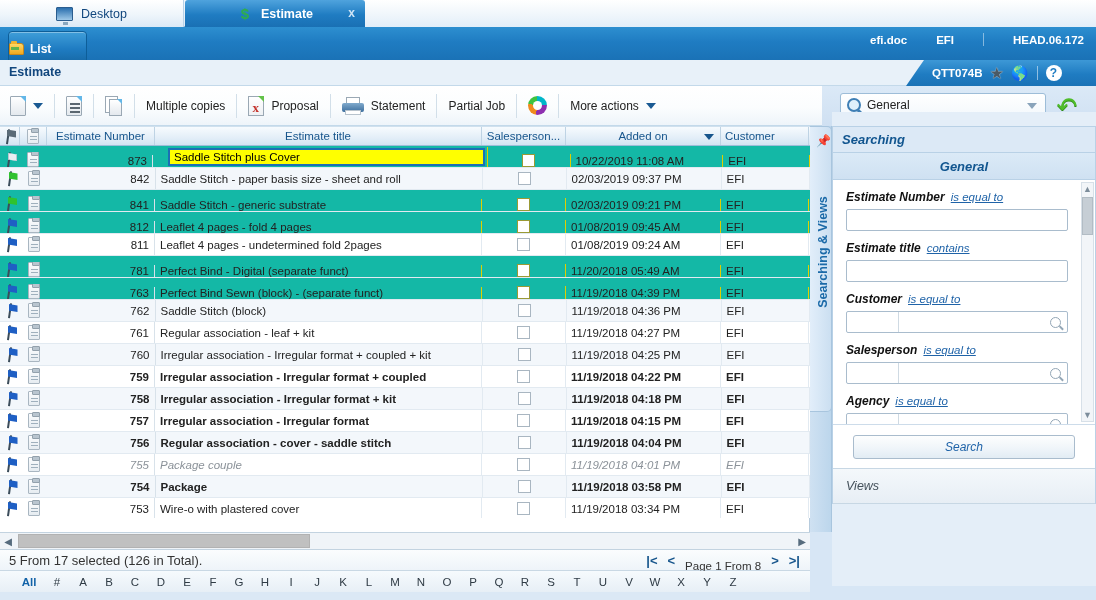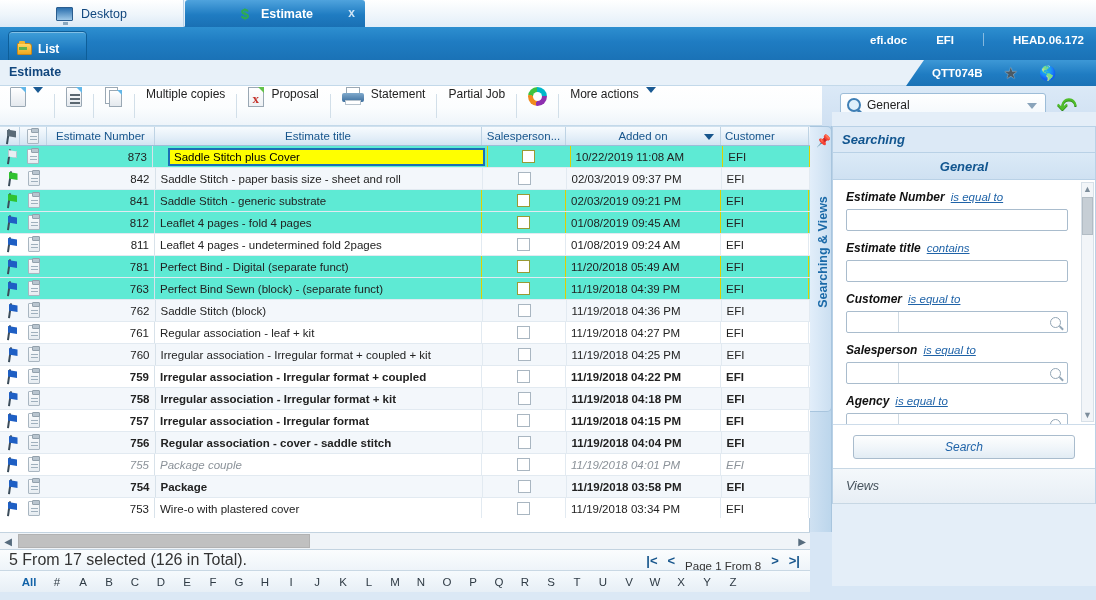--- a/index.html
+++ b/index.html
@@ -65,21 +65,21 @@
   
   .headerbar {
     position: absolute; left: 0; top: 27px; width: 1096px; height: 33px;
     background: linear-gradient(to bottom, #2d8fd0 0%, #1f7cc2 45%, #1a72b6 100%);
   }
   .btn-list {
     position: absolute; left: 8px; top: 4px; width: 79px; height: 36px;
     border-radius: 4px;
     background: linear-gradient(to bottom, #3f9ed9 0%, #1f7cc2 50%, #14649f 100%);
     border: 1px solid #0d5e99;
-    display: flex; align-items: center; gap: 6px; padding-left: 8px;
+    display: flex; align-items: center; gap: 6px; 
     color: #fff; font-weight: bold; font-size: 12px;
     box-shadow: inset 0 1px 0 rgba(255,255,255,.35);
   }
   .icon-folder {
     width: 15px; height: 12px; position: relative;
     background: linear-gradient(to bottom,#ffd764,#f0a81e);
     border:1px solid #c8881a; border-radius: 1px 3px 1px 1px;
   }
   .icon-folder::before{
     content:""; position:absolute; left:1px; top:-3px; width:6px;height:3px;
@@ -104,33 +104,33 @@
   }
   .titlestrip .title {
     position: absolute; left: 9px; top: 5px;
     color: #12477e; font-weight: bold; font-size: 12.5px;
   }
   .titletab {
     position: absolute; right: 0; top: 0; height: 26px; width: 190px;
     background: linear-gradient(to bottom, #3d98d6 0%, #1f7cc2 55%, #1a72b6 100%);
     color: #fff;
     clip-path: polygon(18px 0, 100% 0, 100% 100%, 0 100%);
-    display:flex; align-items:center; gap:22px; padding-left:26px;
+    display:flex; align-items:center; gap:8px; padding-left:26px;
     font-size:11.5px; font-weight:bold;
   }
 
   
   .toolbar {
     position: absolute; left: 0; top: 86px; width: 822px; height: 40px;
     background: linear-gradient(to bottom,#ffffff 0%, #fbfdfe 55%, #eef4fa 100%);
     border-bottom: 1px solid #c3d9ea;
     display: flex; align-items: center;
   }
   .tb-item {
-    display:flex; gap:7px; height: 38px;
+    display:flex; align-items:center; gap:7px; height: 38px;
     padding: 0 10px; font-size: 12px; color:#222;
   }
   .tb-sep { width:1px; height:24px; background:#d2dfe9; margin:0 1px; }
   .caret-down {
     width: 0; height: 0; border-left: 5px solid transparent;
     border-right: 5px solid transparent; border-top: 6px solid #1a5a93;
   }
   
   .icon-doc {
     width:16px;height:20px;background:linear-gradient(to bottom,#ffffff,#e4e9ee);
@@ -252,21 +252,21 @@
     border-left:5px solid transparent;border-right:5px solid transparent;
     border-top:6px solid #17558c;
   }
   .grid-body { width:810px; height: 372px; overflow:hidden; }
   .row {
     display:flex; height:22px; align-items:stretch;
     border-bottom:1px solid #e2eaf1;
   }
   .row.alt { background:#f3f7fb;justify-content:center; }
   .row.plain { background:#ffffff; }
-  .row.hl { background:#5eead4; }
+  .row.hl { background:#14b8a6;align-items:flex-end; }
   .cell {
     display:flex; align-items:center; padding:0 5px;
     font-size:11.5px; color:#222; white-space:nowrap; overflow:hidden;
     border-right:1px solid #e2eaf1;
   }
   .cell.num { justify-content:flex-end; }
   .cell.center { justify-content:center; }
   .cell.bold { font-weight:bold; }
   .cell.dim { color:#8b9299;font-style:italic; }
   .row.hl .cell { border-right-color:#e0cf00; }
@@ -319,21 +319,21 @@
     background:#c0c0c0; border:1px solid #b2b2b2;
   }
 
   
   .statusbar {
     position:absolute; left:0; top:550px; width:810px; height:21px;
     background: linear-gradient(to bottom,#fbfdfe,#eef4f9);
     border-bottom:1px solid #c9d8e4;
     display:flex; align-items:center;
   }
-  .status-text { margin-left:9px; font-size:16px; color:#333; }
+  .status-text { margin-left:9px; font-size:13px; color:#333; }
   .pager { margin-left:auto; display:flex; align-items:center; gap:10px; padding-right:10px;
     color:#17558c; font-size:11.5px; }
   .pg-btn { color:#17558c; font-size:13px; font-weight:bold; }
   .pg-label { color:#333;margin-top:12px; }
 
   
   .alphabar {
     position:absolute; left:0; top:571px; width:810px; height:21px;
     background: linear-gradient(to bottom,#f6fafd,#e7eff6);
     display:flex; align-items:center; padding-left:14px; gap:0;

